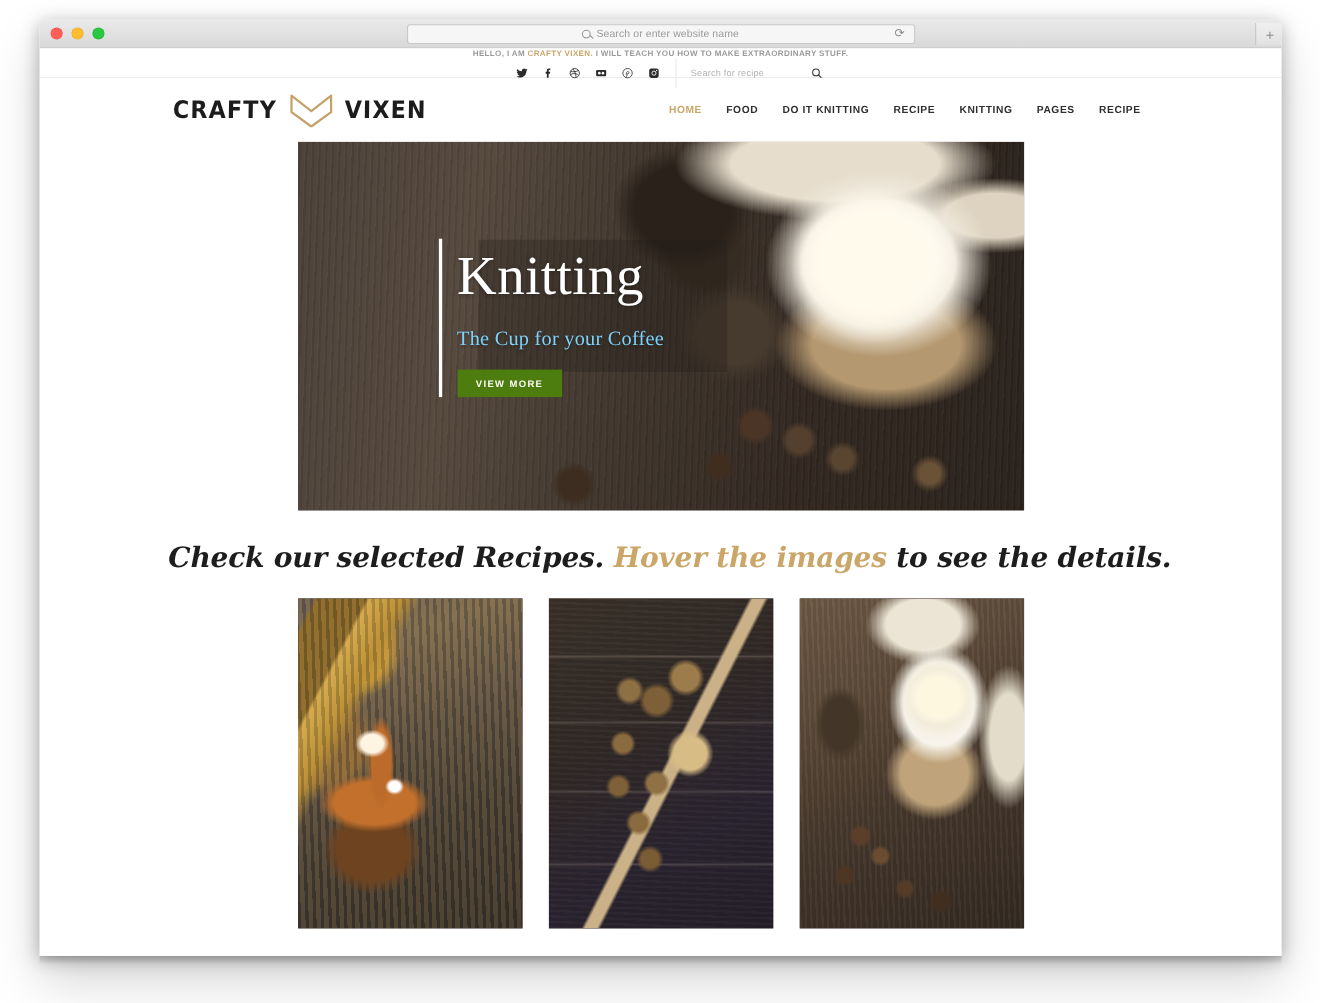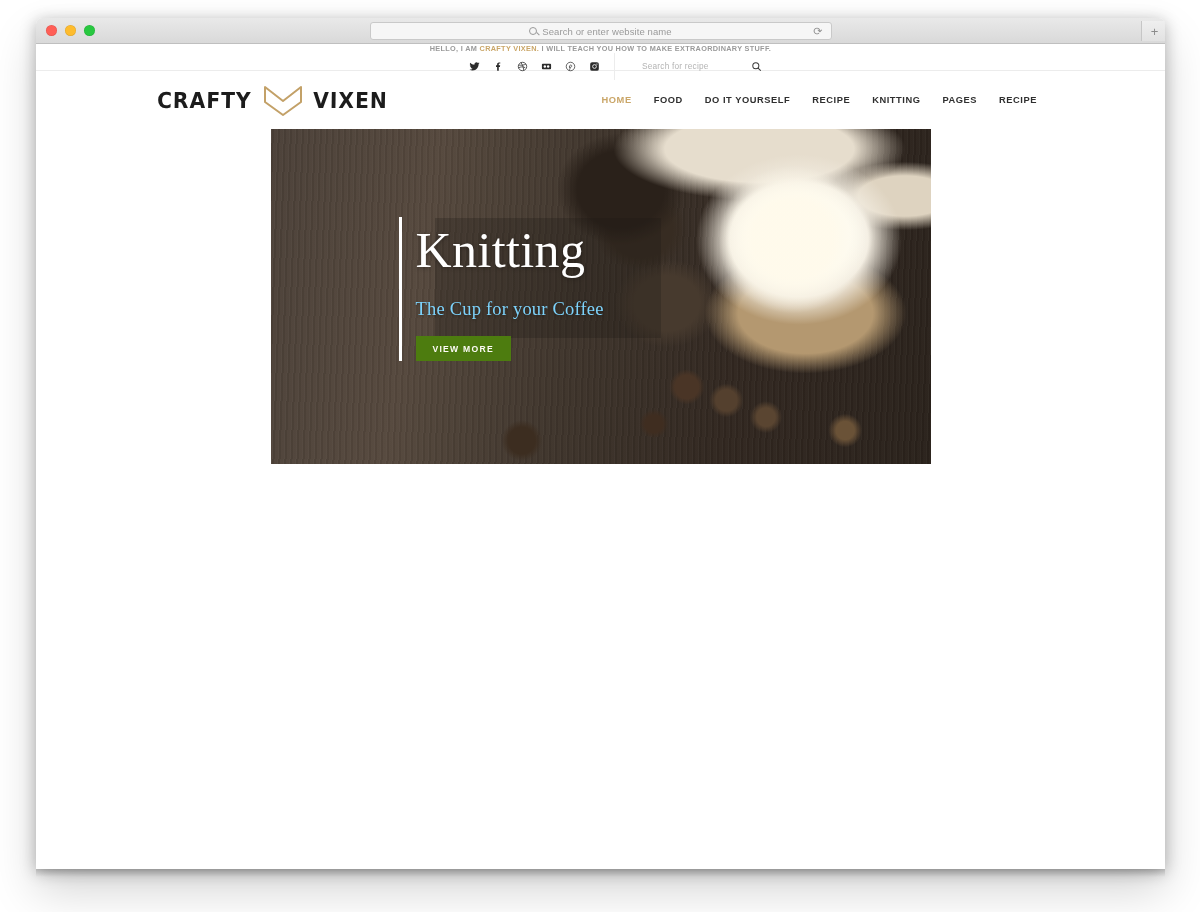--- a/index.html
+++ b/index.html
@@ -157,21 +157,21 @@
     padding-right: 14px;
   }
   .socials svg { display: block; }
   .social-link { line-height: 0; color: #2c2c2c; }
 
   .search-wrap {
     display: flex;
     align-items: center;
     border-left: 1px solid #ececec;
     height: 27px;
-    padding-left: 27px;
+    padding-left: 13px;
     width: 118px;
     justify-content: space-between;
     padding-right: 2px;
     gap: 37px;
   }
   .search-input {
     border: none;
     outline: none;
     background: transparent;
     font-family: "Liberation Sans", sans-serif;
@@ -535,39 +535,56 @@
               <svg width="40" height="31" viewBox="0 0 40 31" fill="none" stroke="#c3a168" stroke-width="2" stroke-linejoin="round" aria-hidden="true">
                 <path d="M2 2 L2 17 L20 30 L38 17 L38 2 L20 16 Z"></path>
               </svg>
             </span>
             <span class="logo-word">VIXEN</span>
           </a>
 
           <nav class="mainnav">
             <a class="nav-item active" href="#">HOME</a>
             <a class="nav-item" href="#">FOOD</a>
-            <a class="nav-item" href="#">DO IT YOURSELF</a>
+            <a class="nav-item" href="#">DO IT KNITTING</a>
             <a class="nav-item" href="#">RECIPE</a>
             <a class="nav-item" href="#">KNITTING</a>
             <a class="nav-item" href="#">PAGES</a>
             <a class="nav-item" href="#">RECIPE</a>
           </nav>
 
         </div>
       </header>
 
       <section class="hero">
         <div class="hero-photo"></div>
         <div class="hero-overlay-box"></div>
         <div class="hero-rule"></div>
         <div class="hero-content">
           <div class="hero-title">Knitting</div>
           <div class="hero-sub">The Cup for your Coffee</div>
           <button class="hero-btn">VIEW MORE</button>
         </div>
       </section>
 
+      <section>
+        <div class="recipes-head">
+          <h2 class="script-line"><span>Check our selected Recipes. </span><span class="gold">Hover the images</span><span> to see the details.</span></h2>
+        </div>
+
+        <div class="recipe-grid">
+          <a class="recipe-card" href="#">
+            <span class="recipe-photo photo-caramel"></span>
+          </a>
+          <a class="recipe-card" href="#">
+            <span class="recipe-photo photo-spices"></span>
+          </a>
+          <a class="recipe-card" href="#">
+            <span class="recipe-photo photo-mug"></span>
+          </a>
+        </div>
+      </section>
 
     </div>
   </div>
 
   <div class="window-bottom-shadow"></div>
 </div>
 
 </body></html>

